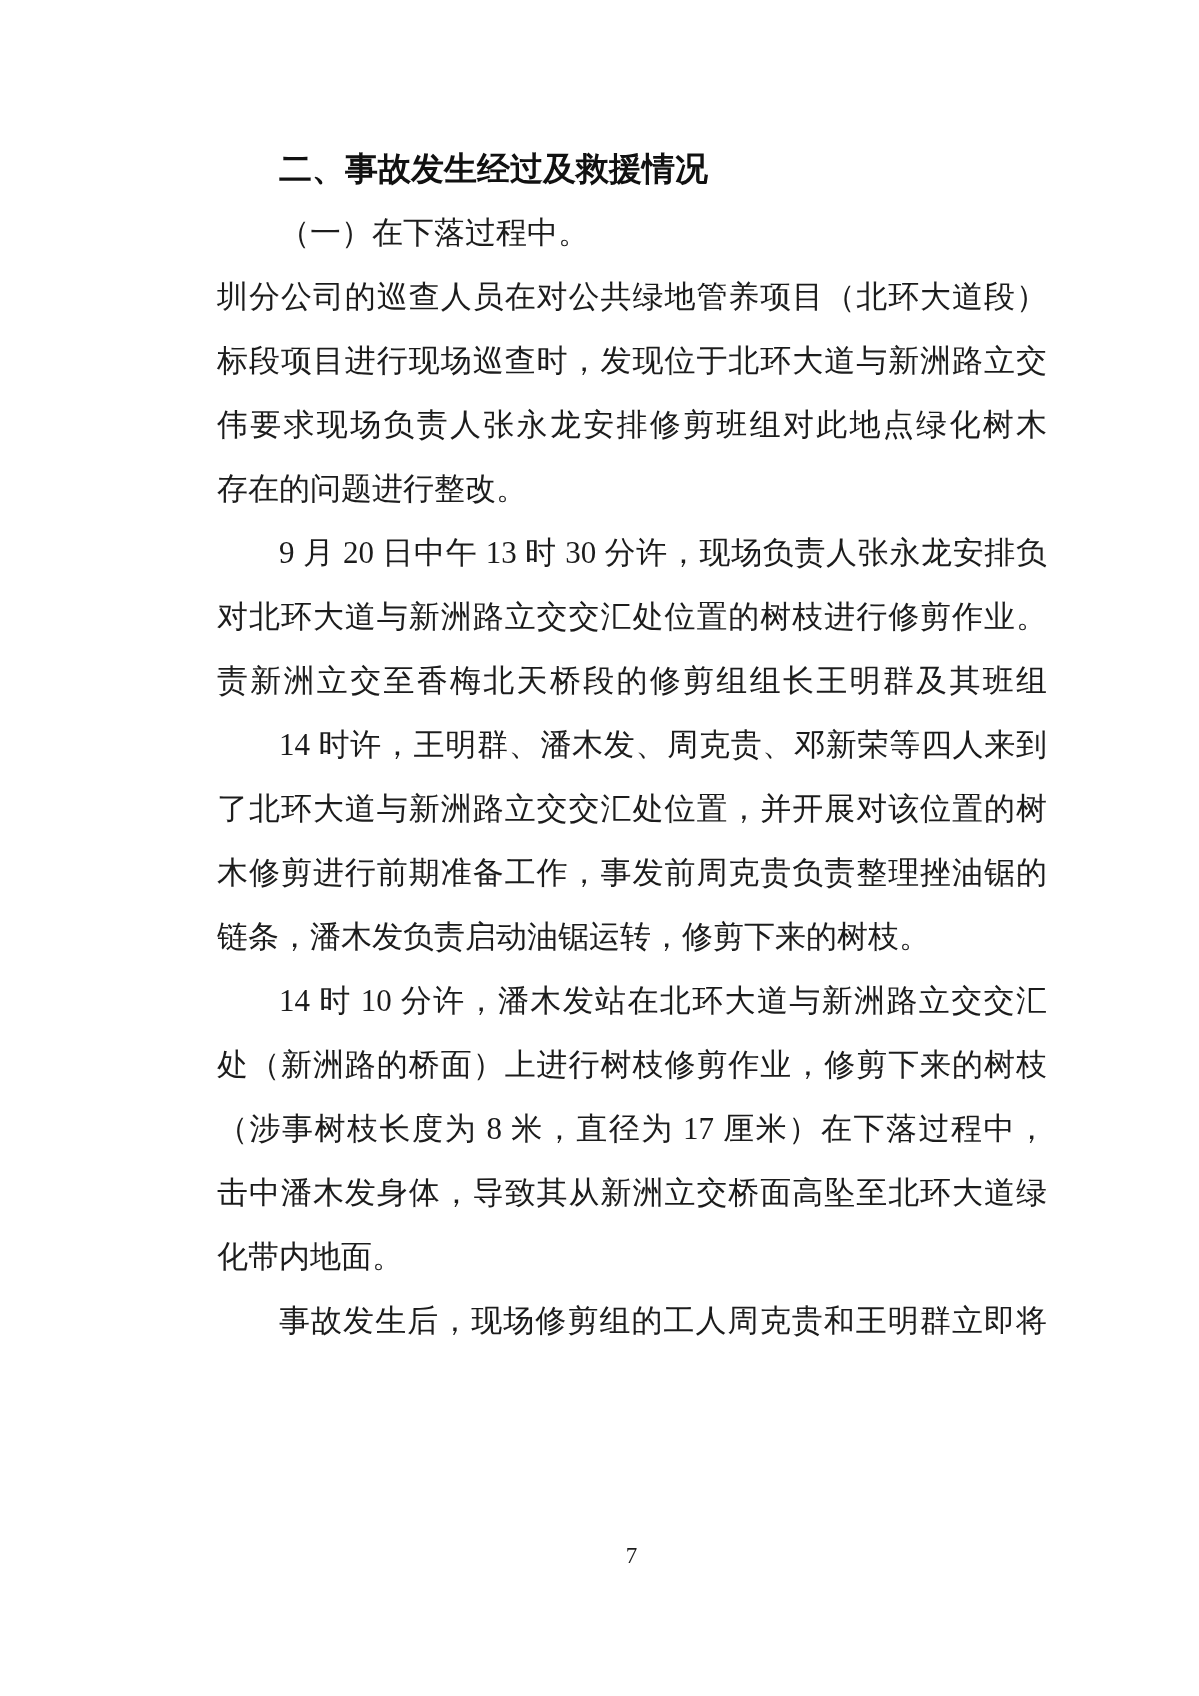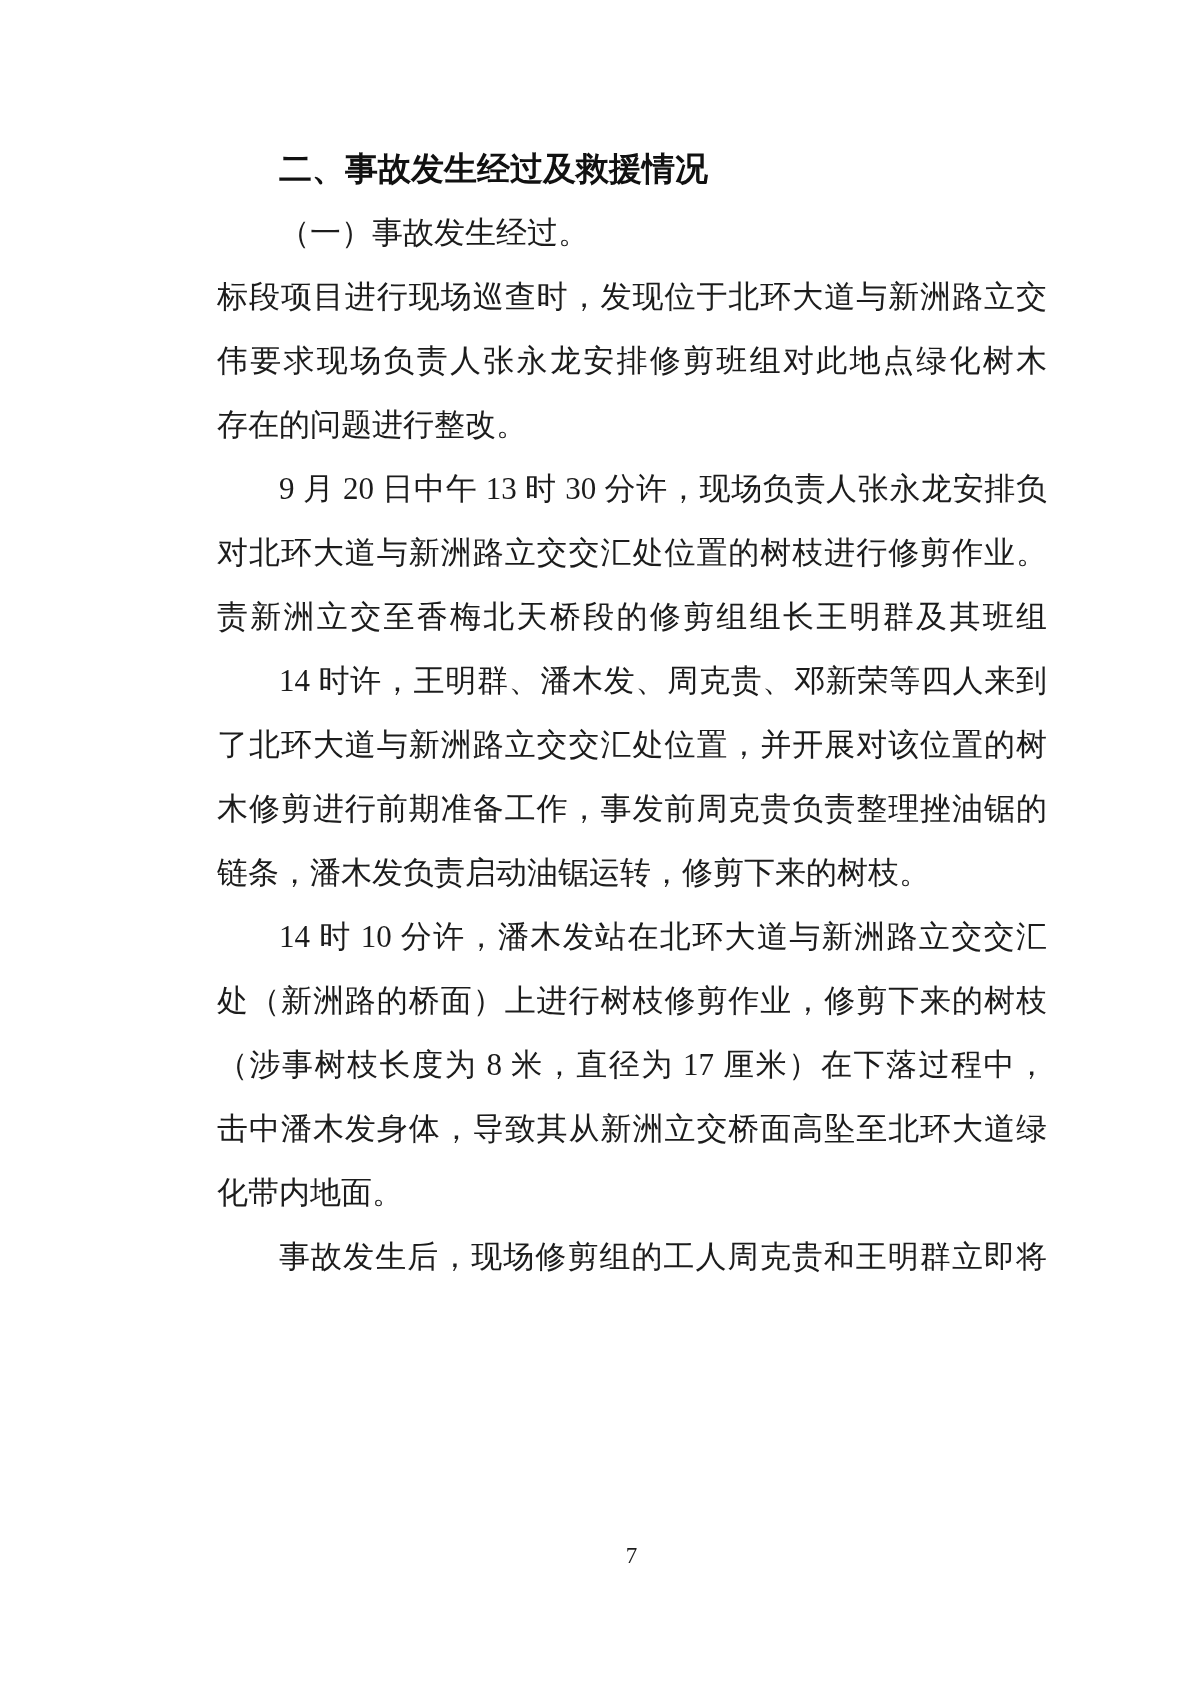--- a/index.html
+++ b/index.html
@@ -61,21 +61,22 @@
     line-height: 30px;
     color: #1c1c1c;
   }
 </style>
 </head>
 <body>
 
 <div class="sheet">
   <div class="textblock">
     <div class="line heading indent">二、事故发生经过及救援情况</div>
-    <div class="line indent">（一）事故发生经过。</div>
+    <div class="line indent">（一）在下落过程中。</div>
+    <div class="line justify">圳分公司的巡查人员在对公共绿地管养项目（北环大道段）</div>
     <div class="line justify">标段项目进行现场巡查时，发现位于北环大道与新洲路立交</div>
     <div class="line justify">伟要求现场负责人张永龙安排修剪班组对此地点绿化树木</div>
     <div class="line">存在的问题进行整改。</div>
     <div class="line indent justify">9 月 20 日中午 13 时 30 分许，现场负责人张永龙安排负</div>
     <div class="line justify">对北环大道与新洲路立交交汇处位置的树枝进行修剪作业。</div>
     <div class="line justify">责新洲立交至香梅北天桥段的修剪组组长王明群及其班组</div>
     <div class="line indent justify">14 时许，王明群、潘木发、周克贵、邓新荣等四人来到</div>
     <div class="line justify">了北环大道与新洲路立交交汇处位置，并开展对该位置的树</div>
     <div class="line justify">木修剪进行前期准备工作，事发前周克贵负责整理挫油锯的</div>
     <div class="line">链条，潘木发负责启动油锯运转，修剪下来的树枝。</div>

